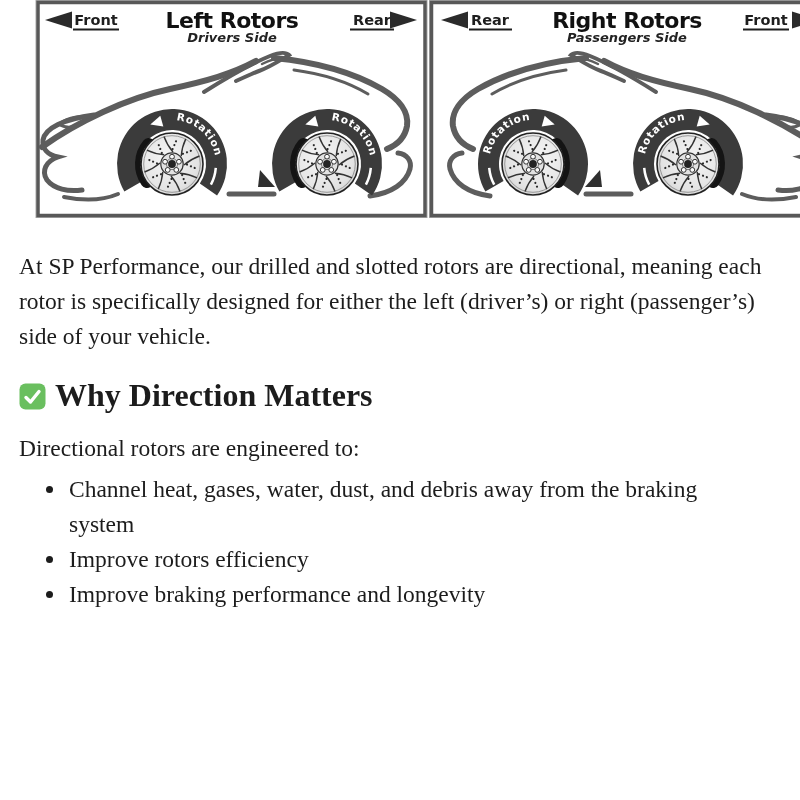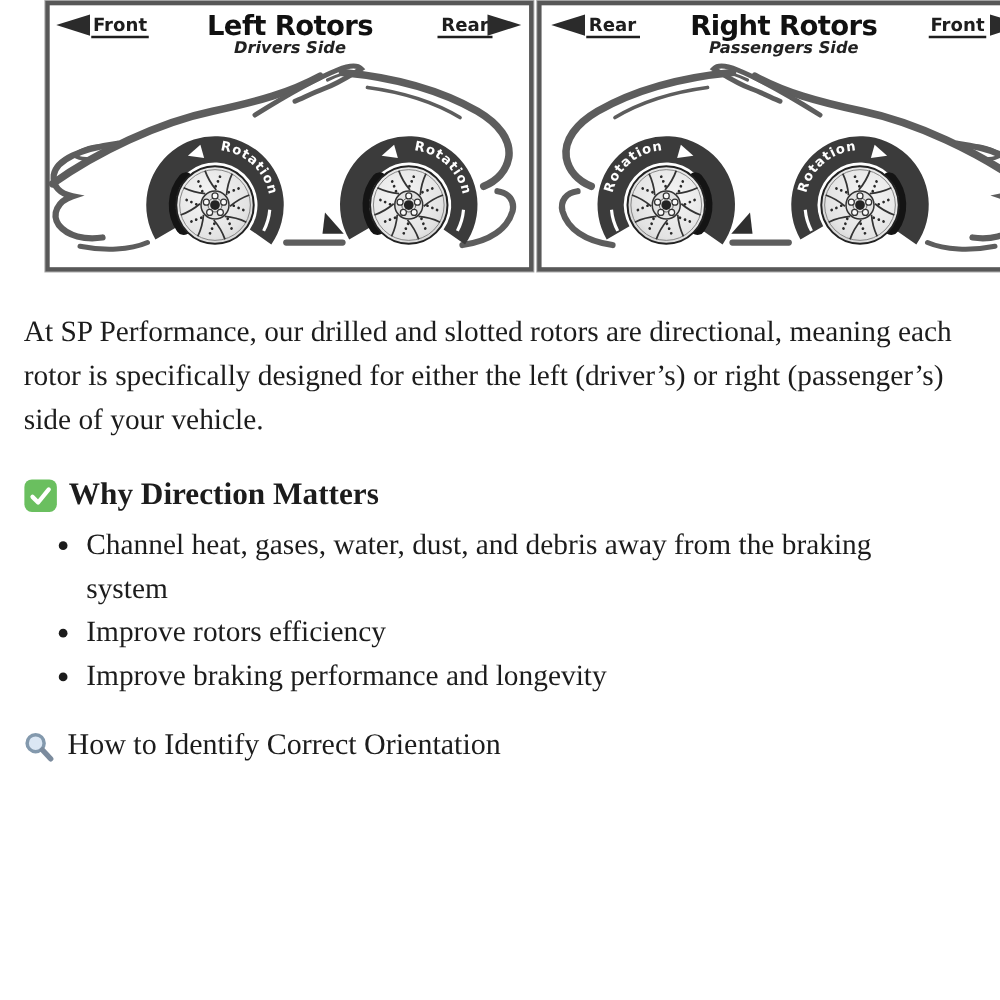--- a/index.html
+++ b/index.html
@@ -11,21 +11,21 @@
 
   
   .hdr-arrow-label { font-family:"DejaVu Sans", sans-serif; font-weight:bold; font-size:14.5px; fill:#1e1e1e; }
   .hdr-title { font-family:"DejaVu Sans", sans-serif; font-weight:bold; font-size:22px; letter-spacing:-0.5px; fill:#111; }
   .hdr-sub { font-family:"DejaVu Sans", sans-serif; font-weight:bold; font-style:italic; font-size:13px; fill:#222; }
   .rot-text { font-family:"DejaVu Sans", sans-serif; font-weight:bold; font-size:10.5px; letter-spacing:0.8px; fill:#ffffff; }
 
   .content { padding:10px 36px 0 19px; font-size:23.5px; line-height:35px; }
   .content p { margin:0; }
   p.intro { margin-top:19px; }
-  h2.why { font-size:25px; font-weight:bold; margin:24px 0 0; display:flex; align-items:center; gap:9px; line-height:35px; }
+  h2.why { font-size:32px; font-weight:bold; margin:24px 0 0; display:flex; align-items:center; gap:9px; line-height:35px; }
   p.lead { margin-top:18px; }
   ul.blist { margin:6px 0 0; padding-left:48px; }
   ul.blist li { margin:0; padding-left:2px; }
   h3.how { font-size:24px; font-weight:normal; margin:20px 0 0; display:flex; align-items:center; gap:9px; line-height:35px; }
   ul.blist2 { margin-top:6px; }
   .emoji { flex:0 0 auto; display:inline-flex; transform:translateY(1px); }
 </style>
 </head>
 <body>
 
@@ -173,30 +173,22 @@
   <h2 class="why">
     <span class="emoji">
       <svg width="27" height="27" viewBox="0 0 27 27">
         <rect x="0.5" y="0.5" width="26" height="26" rx="6" fill="#6abf5f"></rect>
         <path d="M 7 14.5 L 11.5 19 L 20 8.5" fill="none" stroke="#ffffff" stroke-width="3.4" stroke-linecap="round" stroke-linejoin="round"></path>
       </svg>
     </span>
     <span>Why Direction Matters</span>
   </h2>
 
+  <p class="lead">Directional rotors are engineered to:</p>
 
   <ul class="blist">
     <li>Channel heat, gases, water, dust, and debris away from the braking system</li>
     <li>Improve rotors efficiency</li>
     <li>Improve braking performance and longevity</li>
   </ul>
 
-  <h3 class="how">
-    <span class="emoji">
-      <svg width="26" height="27" viewBox="0 0 26 27">
-        <circle cx="9.5" cy="10.5" r="6.8" fill="#dbe7f4" stroke="#8399ad" stroke-width="2.8"></circle>
-        <line x1="15" y1="16" x2="21.5" y2="23" stroke="#7b8b9d" stroke-width="4.4" stroke-linecap="round"></line>
-      </svg>
-    </span>
-    <span>How to Identify Correct Orientation</span>
-  </h3>
 
 </div>
 
 </body></html>

